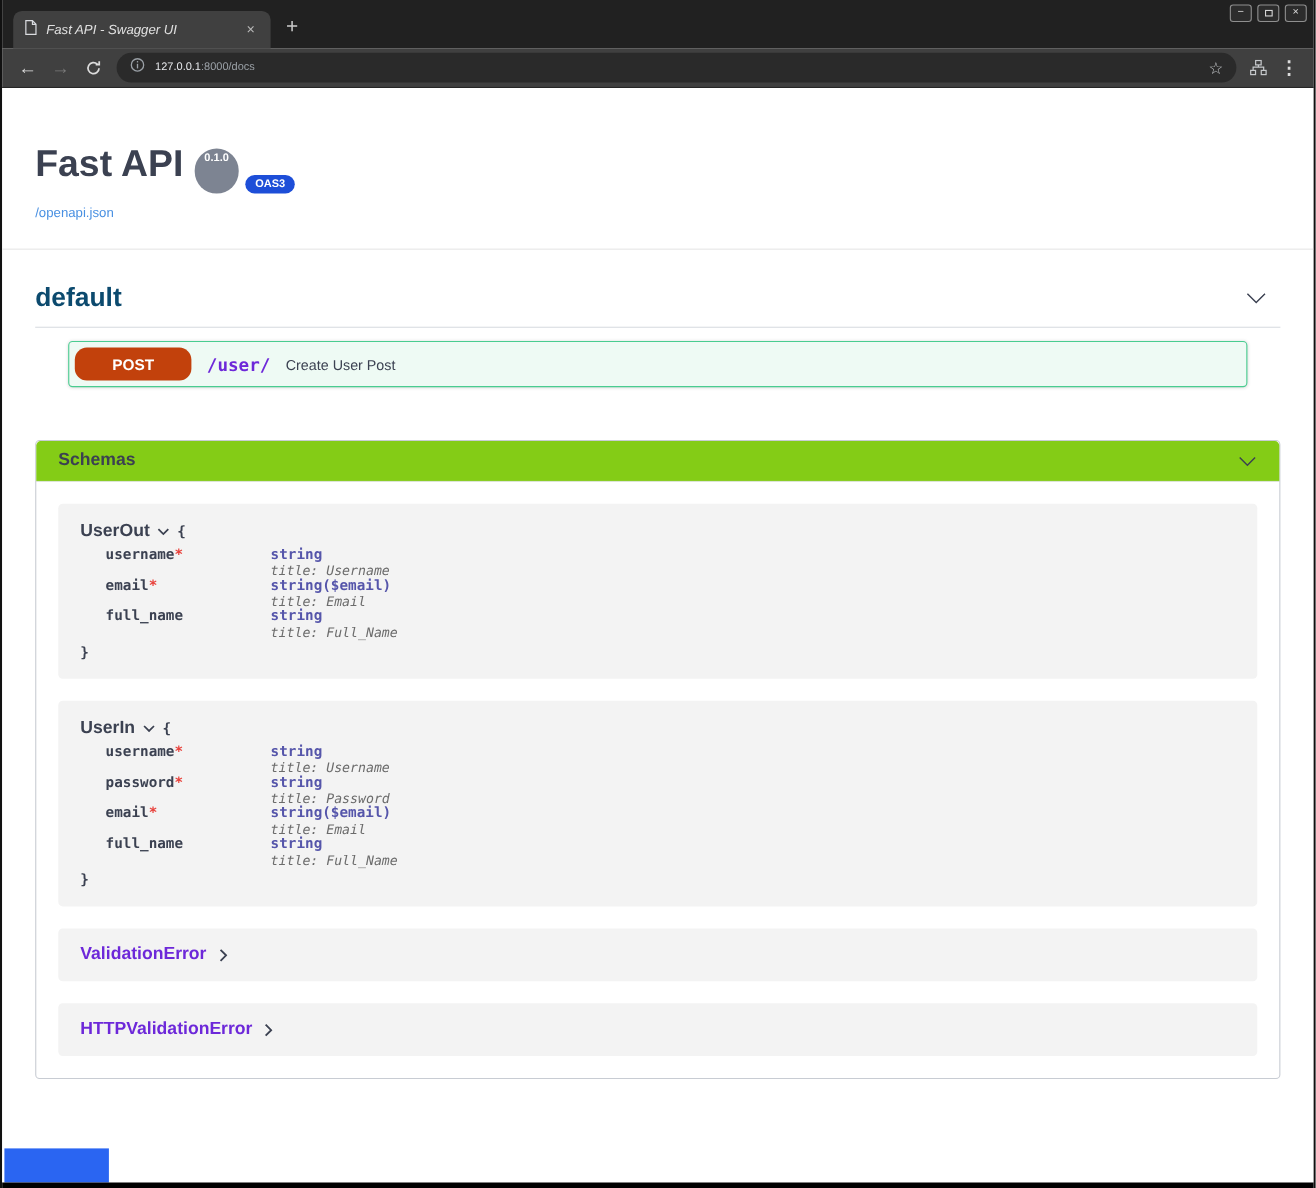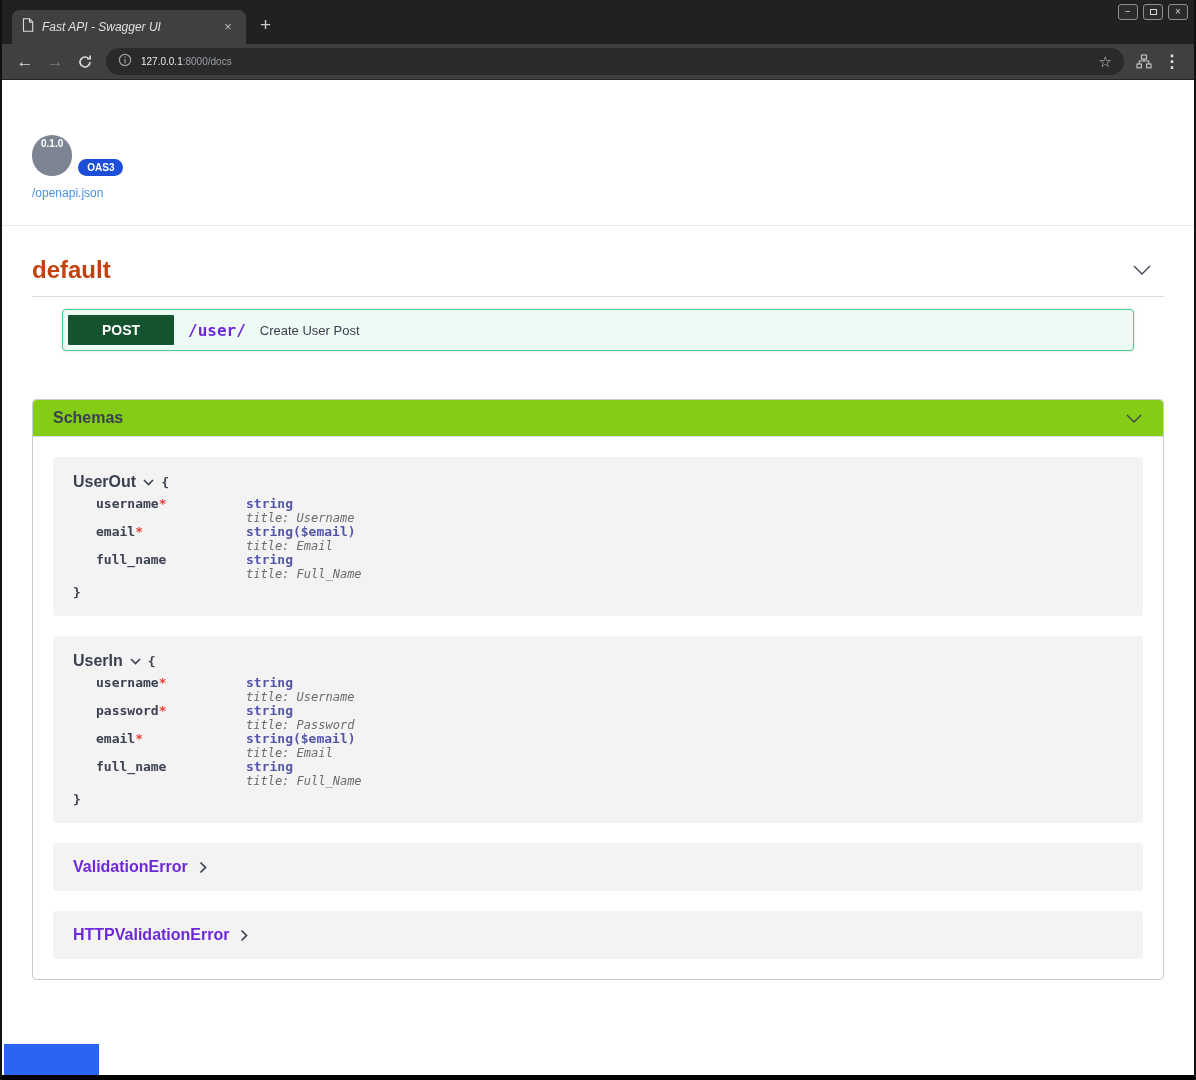--- a/index.html
+++ b/index.html
@@ -39,26 +39,26 @@
   .api-title { font-size:34px; font-weight:700; color:#3b4151; line-height:1.15; }
   .badges { display:flex; gap:6px; margin-top:5px; }
   .badge { font-size:10px; font-weight:700; color:#fff; padding:3px 9px; border-radius:20px; }
   .badge.ver { background:#7d8492; }
   .badge.oas { background:#1d4ed8;margin-top:24px; }
   .spec-link { display:inline-block; margin-top:10px; font-size:12px; color:#4990e2; text-decoration:none; cursor:pointer; }
   .divider { border-top:1px solid #e6e6e6; }
 
   .tag-section { margin:20px 30px 0; }
   .tag-head { display:flex; align-items:center; justify-content:space-between; padding:10px 12px 12px 0; border-bottom:1px solid #d9dce1; cursor:pointer; }
-  .tag-title { font-size:24px; font-weight:700; color:#c2410c; }
+  .tag-title { font-size:24px; font-weight:700; color:#0c4a6e; }
   .chev { fill:none; stroke:#3b4151; }
 
   .opblock { margin:12px 30px 0; border:1px solid #49cc90; background:#eefaf4; border-radius:4px; box-shadow:0 0 3px rgba(0,0,0,.15); }
   .op-row { display:flex; align-items:center; padding:5px; gap:10px; cursor:pointer; }
-  .method { width:106px; text-align:center; padding:7px 0; background:#14532d; color:#fff; font-weight:700; font-size:14px; border-radius:1px; }
+  .method { width:106px; text-align:center; padding:7px 0; background:#c2410c; color:#fff; font-weight:700; font-size:14px; border-radius:11px; }
   .op-path { font-family:"DejaVu Sans Mono", monospace; font-size:16px; font-weight:600; color:#6d28d9; padding:0 4px; }
   .op-sum { font-size:13px; color:#3b4151; }
 
   .models { margin:48px 30px 0; border:1px solid #c8ccd3; border-radius:4px; }
   .models-head { display:flex; align-items:center; justify-content:space-between; padding:9px 20px; background:#84cc16; border-bottom:1px solid #d9dce1; border-radius:4px 4px 0 0; cursor:pointer; }
   .models-title { font-size:16px; font-weight:700; color:#3b4151; }
 
   .model-box { background:#f3f3f3; border-radius:4px; margin:20px; padding:16px 20px; }
   .model-head { display:flex; align-items:center; gap:7px; cursor:pointer; }
   .model-name { font-size:16px; font-weight:700; color:#3b4151; }
@@ -131,20 +131,21 @@
           <rect x="10.6" y="10" width="4.4" height="3.8" fill="none" stroke="#c6c9cc" stroke-width="1.1"></rect>
         </svg>
     </div>
     <div class="tb-icon menu-dots">⋮</div>
   </div>
 
   <div class="page">
 
     <div class="info">
       <div class="title-row">
+        <span class="api-title">Fast API</span>
         <span class="badges">
           <span class="badge ver">0.1.0</span>
           <span class="badge oas">OAS3</span>
         </span>
       </div>
       <a class="spec-link">/openapi.json</a>
     </div>
     <div class="divider"></div>
 
     <div class="tag-section">

